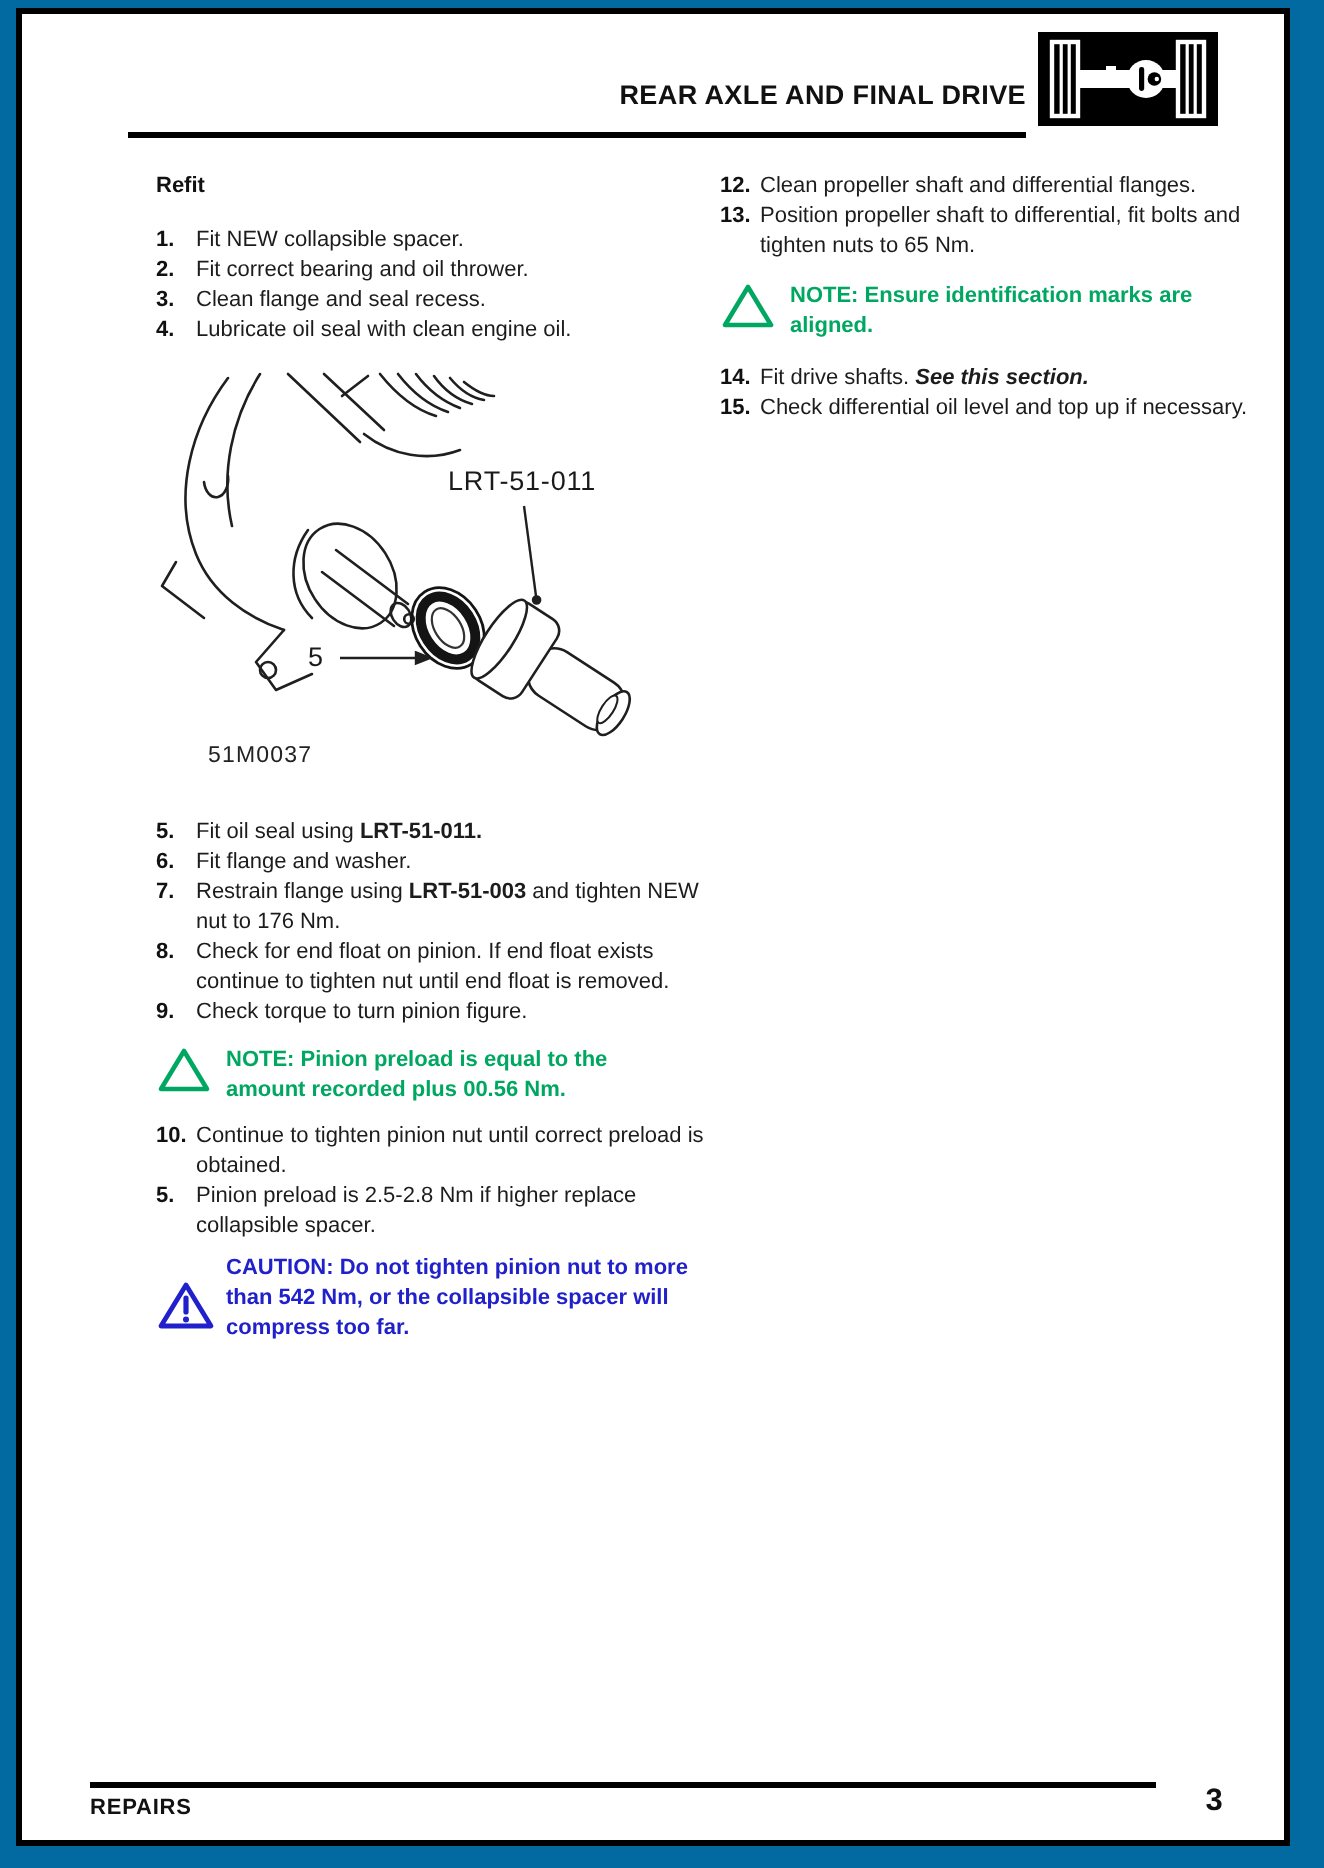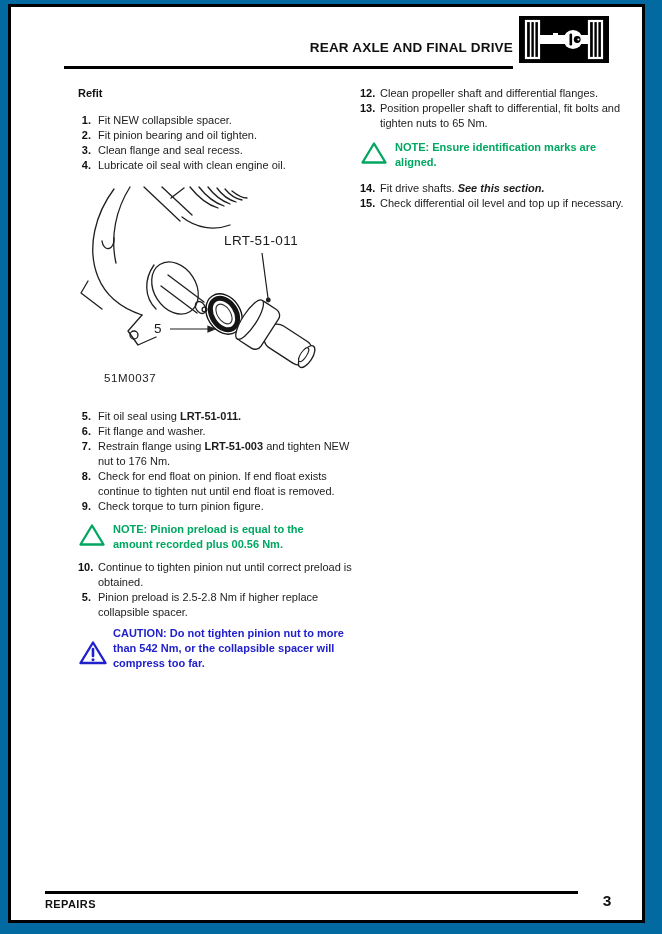--- a/index.html
+++ b/index.html
@@ -23,21 +23,21 @@
     letter-spacing:0.2px;
   }
   .hrule { position:absolute; left:53px; top:59px; width:449px; height:3px; background:#000; }
   .logo { position:absolute; left:508px; top:9px; width:90px; height:47px; }
   
   .col { position:absolute; top:79px; font-size:11px; line-height:15px; color:#1c1c1c; }
   .col.left  { left:39px;  width:288px;margin-left:28px; }
   .col.right { left:349px; width:281px; }
   .heading { font-weight:bold; font-size:11px; margin-bottom:12px; color:#111; }
   .steps .row { display:flex; }
-  .num { flex:none; width:20px; text-align:right; font-weight:bold; padding-right:7px; color:#111; }
+  .num { flex:none; width:20px; font-weight:bold; padding-right:7px; color:#111; }
   .txt { flex:1; }
   .b  { font-weight:bold; }
   .bi { font-weight:bold; font-style:italic; }
   
   .figure { position:relative; width:288px; height:212px; margin-top:12px; }
   .figure svg { position:absolute; left:0; top:0; }
   .fig-label { position:absolute; font-size:13.5px; color:#1a1a1a; letter-spacing:0.4px; }
   .lbl-tool { left:146px; top:48px; }
   .lbl-five { left:76px;  top:136px; }
   .fig-num  { position:absolute; left:26px; top:186px; font-size:11.5px; color:#222; letter-spacing:0.6px; }
@@ -94,21 +94,21 @@
     <div class="col left">
       <div class="heading">Refit</div>
 
       <div class="steps">
         <div class="row">
           <span class="num">1.</span>
           <span class="txt">Fit NEW collapsible spacer.</span>
         </div>
         <div class="row">
           <span class="num">2.</span>
-          <span class="txt">Fit pinion bearing and oil tighten.</span>
+          <span class="txt">Fit correct bearing and oil thrower.</span>
         </div>
         <div class="row">
           <span class="num">3.</span>
           <span class="txt">Clean flange and seal recess.</span>
         </div>
         <div class="row">
           <span class="num">4.</span>
           <span class="txt">Lubricate oil seal with clean engine oil.</span>
         </div>
       </div>

